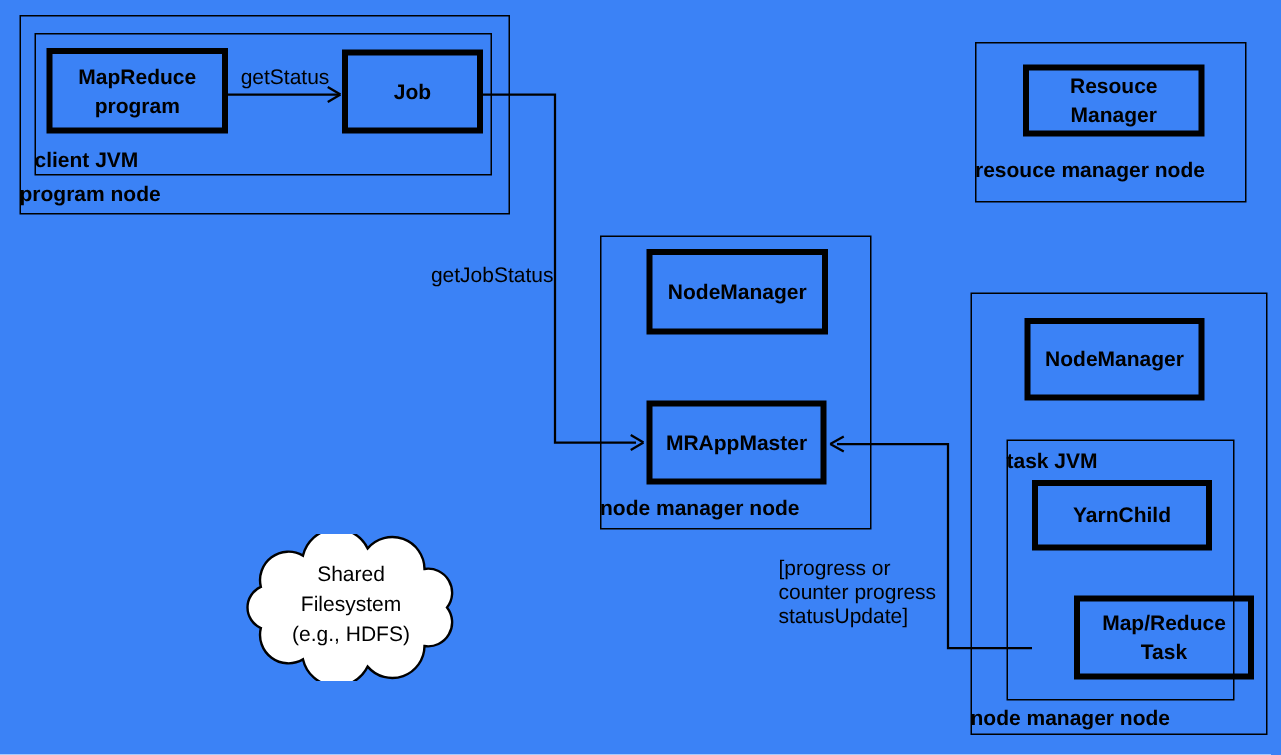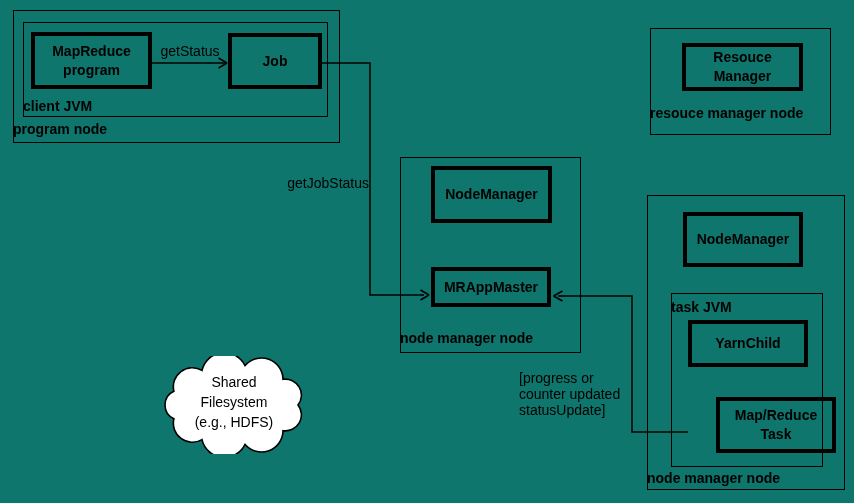--- a/index.html
+++ b/index.html
@@ -1,17 +1,17 @@
 <!DOCTYPE html>
 <html><head>
 <meta charset="utf-8">
 <style>
   html,body{margin:0;padding:0;background:#fff;}
   .canvas{
-    position:relative;width:854px;height:503px;background:#0f766e;
+    position:relative;width:854px;height:503px;background:#3b82f6;
     font-family:"Liberation Sans",sans-serif;color:#000;overflow:hidden;
   }
   .thin-box{position:absolute;border:1.5px solid #000;background:transparent;box-sizing:border-box;}
   .comp-box{
     position:absolute;border:4px solid #000;background:transparent;box-sizing:border-box;
     display:flex;flex-direction:column;align-items:center;justify-content:center;
     font-weight:bold;font-size:14px;line-height:19px;text-align:center;
   }
   .comp-box span{display:block;}
   .box-label{
@@ -48,21 +48,21 @@
   <div class="comp-box" style="left:682px;top:43px;width:121px;height:48px;">
     <span>Resouce</span>
     <span>Manager</span>
   </div>
   <div class="box-label" style="left:650px;top:105px;width:181px;">resouce manager node</div>
 
   <div class="thin-box" style="left:400px;top:157px;width:181px;height:196px;"></div>
   <div class="comp-box" style="left:431px;top:166px;width:121px;height:57px;">
     <span>NodeManager</span>
   </div>
-  <div class="comp-box" style="left:431px;top:267px;width:120px;height:40px;">
+  <div class="comp-box" style="left:431px;top:267px;width:120px;height:56px;">
     <span>MRAppMaster</span>
   </div>
   <div class="box-label" style="left:400px;top:330px;width:181px;">node manager node</div>
 
   <div class="thin-box" style="left:647px;top:195px;width:198px;height:295px;"></div>
   <div class="comp-box" style="left:683px;top:212px;width:120px;height:55px;">
     <span>NodeManager</span>
   </div>
   <div class="thin-box" style="left:671px;top:293px;width:152px;height:174px;"></div>
   <div class="box-label" style="left:671px;top:299px;width:152px;">task JVM</div>
@@ -72,21 +72,21 @@
   <div class="comp-box" style="left:688px;top:397px;width:120px;height:56px;margin-left:28px;">
     <span>Map/Reduce</span>
     <span>Task</span>
   </div>
   <div class="box-label" style="left:647px;top:470px;width:198px;">node manager node</div>
 
   <div class="edge-label" style="left:152px;top:43px;width:76px;text-align:center;">getStatus</div>
   <div class="edge-label" style="left:283px;top:175px;width:86px;text-align:right;">getJobStatus</div>
   <div class="edge-label" style="left:519px;top:370px;width:120px;text-align:left;">
     <span>[progress or</span>
-    <span>counter updated</span>
+    <span>counter progress</span>
     <span>statusUpdate]</span>
   </div>
 
   <svg class="overlay" style="left:160px;top:356px;" width="148" height="98" viewBox="0 0 148 98">
     <path d="M138 49
              A16 16 0 0 1 123 74.7
              A21.5 21.5 0 0 1 85.1 88.4
              A23 23 0 0 1 42 83.6
              A19 19 0 0 1 13.9 62.7
              A15 15 0 0 1 13.9 35.3

